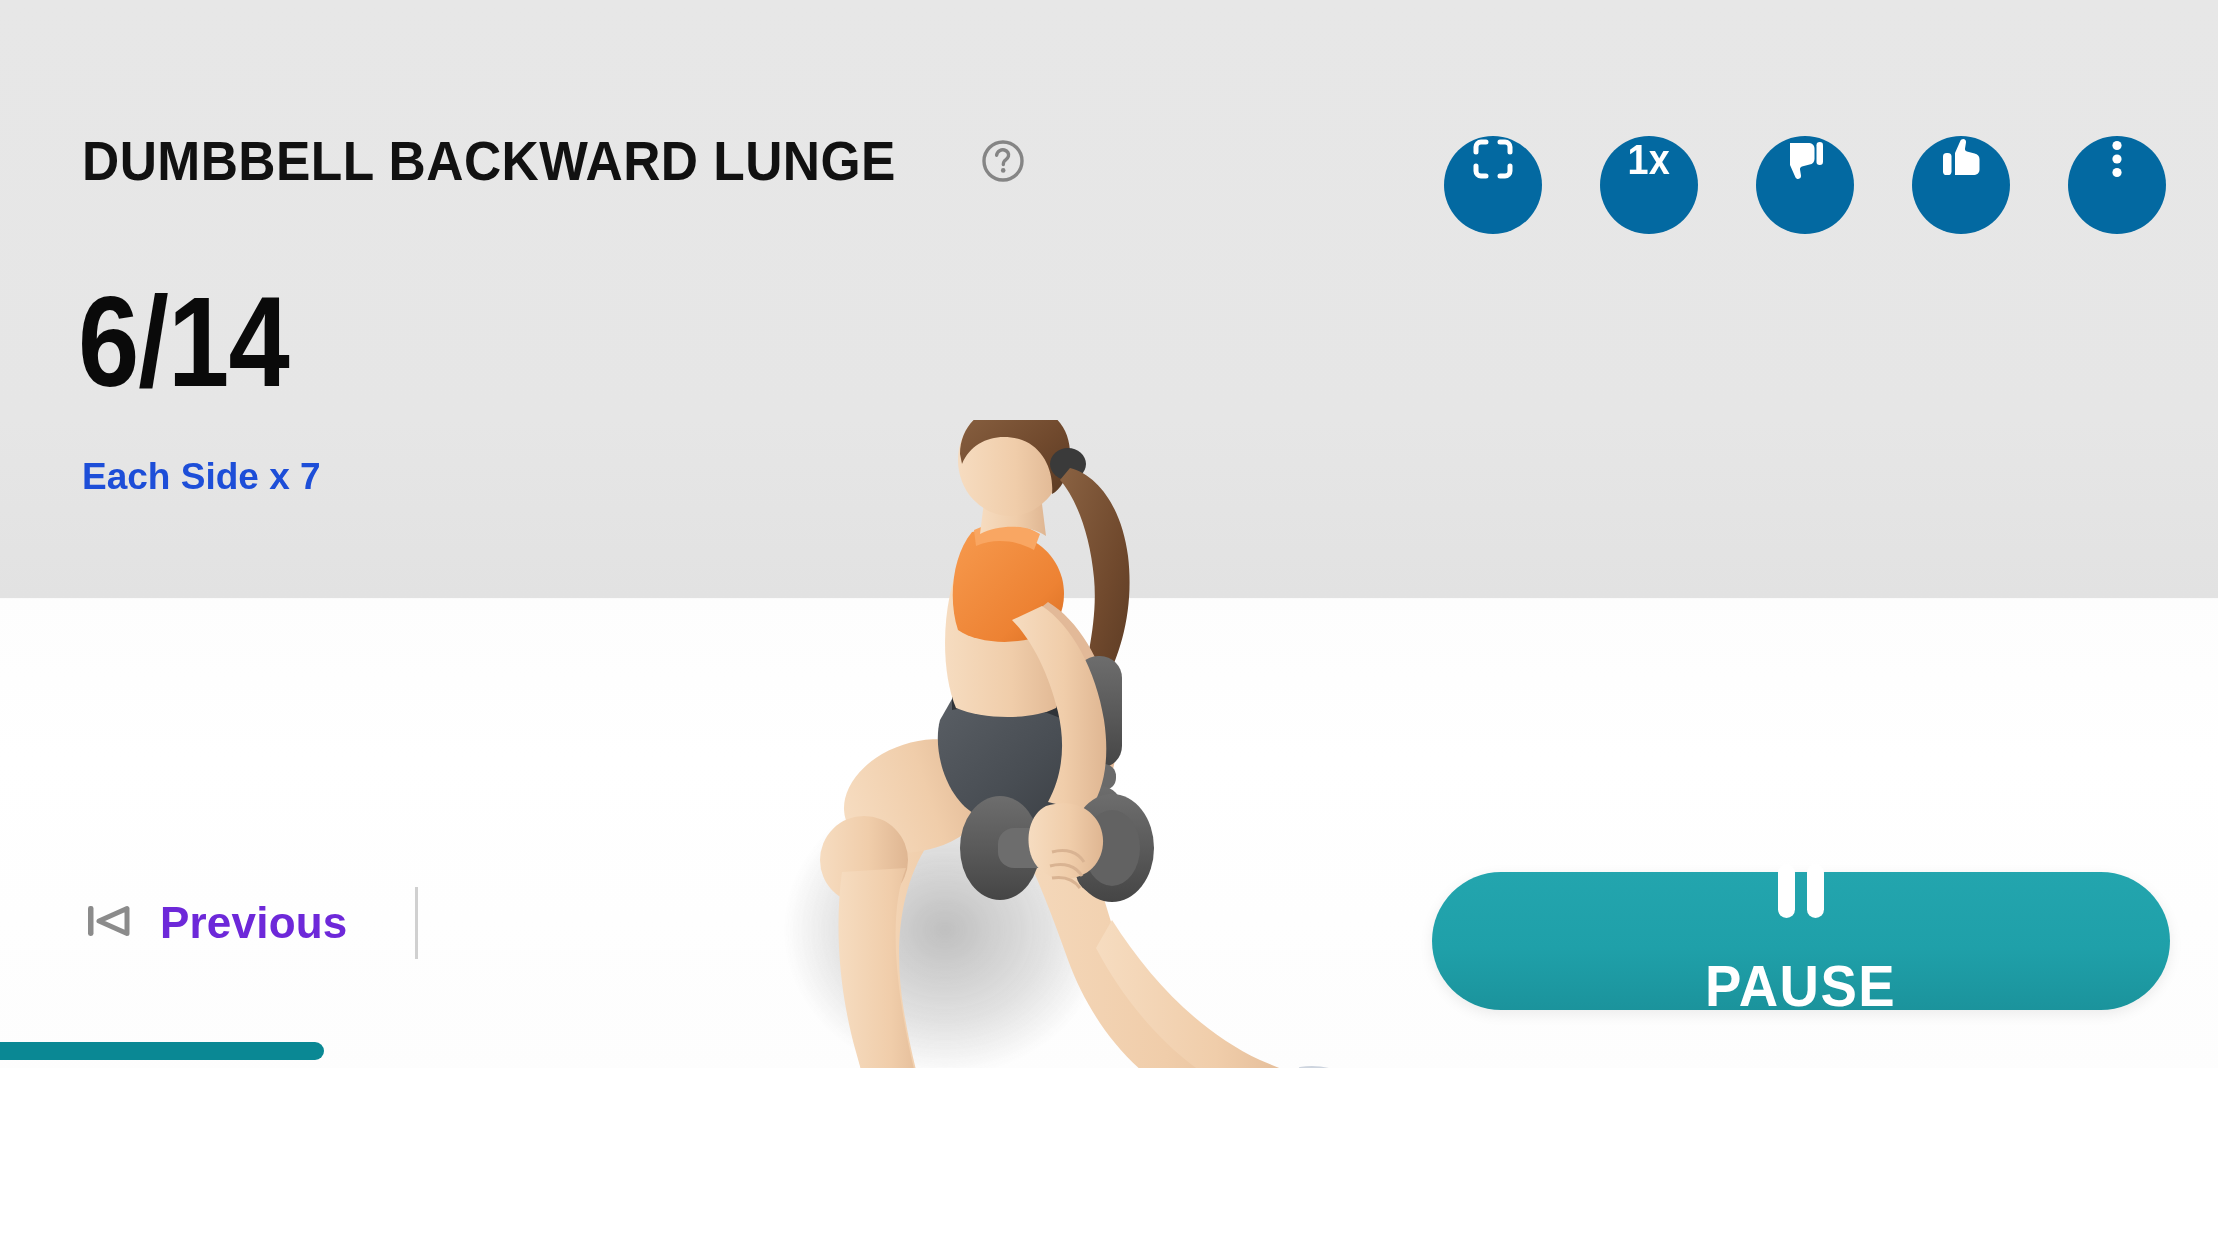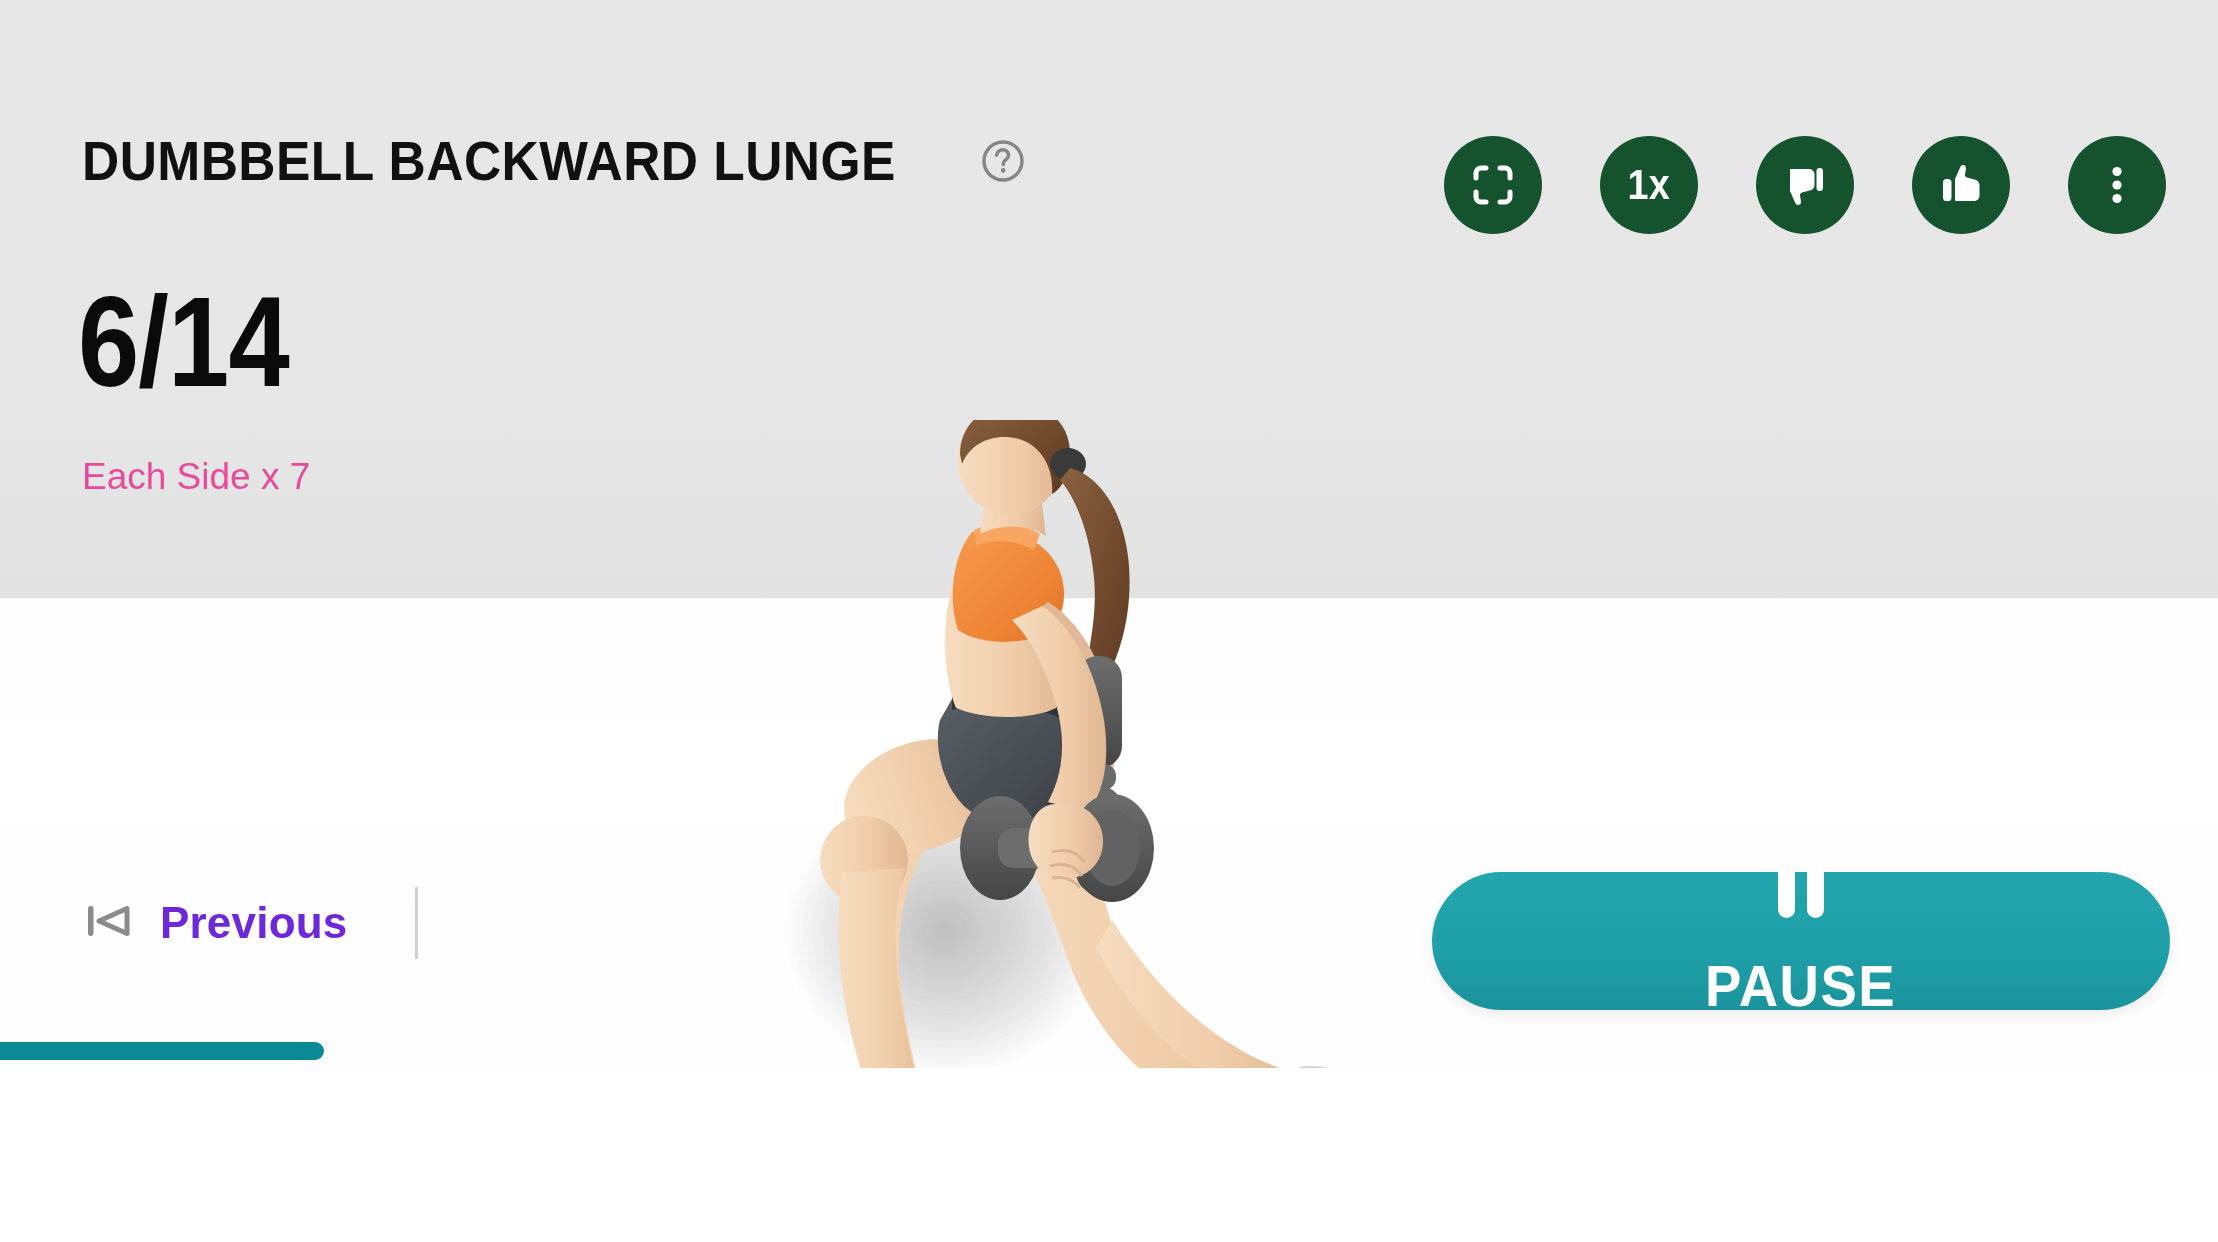--- a/index.html
+++ b/index.html
@@ -68,34 +68,34 @@
     line-height:1;
     letter-spacing:-1px;
     color:#0a0a0a;
     transform:scaleX(0.86);
     transform-origin:left top;
     white-space:nowrap;
   }
   .rep-sub {
     position:absolute; left:82px; top:456px;
     font-size:37px;
-    font-weight:400;
-    color:#ec4899;
+    font-weight:700;
+    color:#1d4ed8;
     white-space:nowrap;
   }
 
   
   .tool-row {
     position:absolute; right:52px; top:136px;
     display:flex; align-items:center; gap:58px;
   }
   .tool-btn {
     width:98px; height:98px; border-radius:50%;
-    background:#14532d;
-    display:flex; align-items:center; justify-content:center;
+    background:#0369a1;
+    display:flex; justify-content:center;
     border:none; cursor:pointer;
     flex:0 0 auto;
   }
   .tool-btn svg { display:block; }
   .speed-label {
     color:#ffffff;
     font-family:"Liberation Sans Narrow","Liberation Sans", sans-serif;
     font-weight:700;
     font-size:42px;
     transform:scaleX(0.9);

